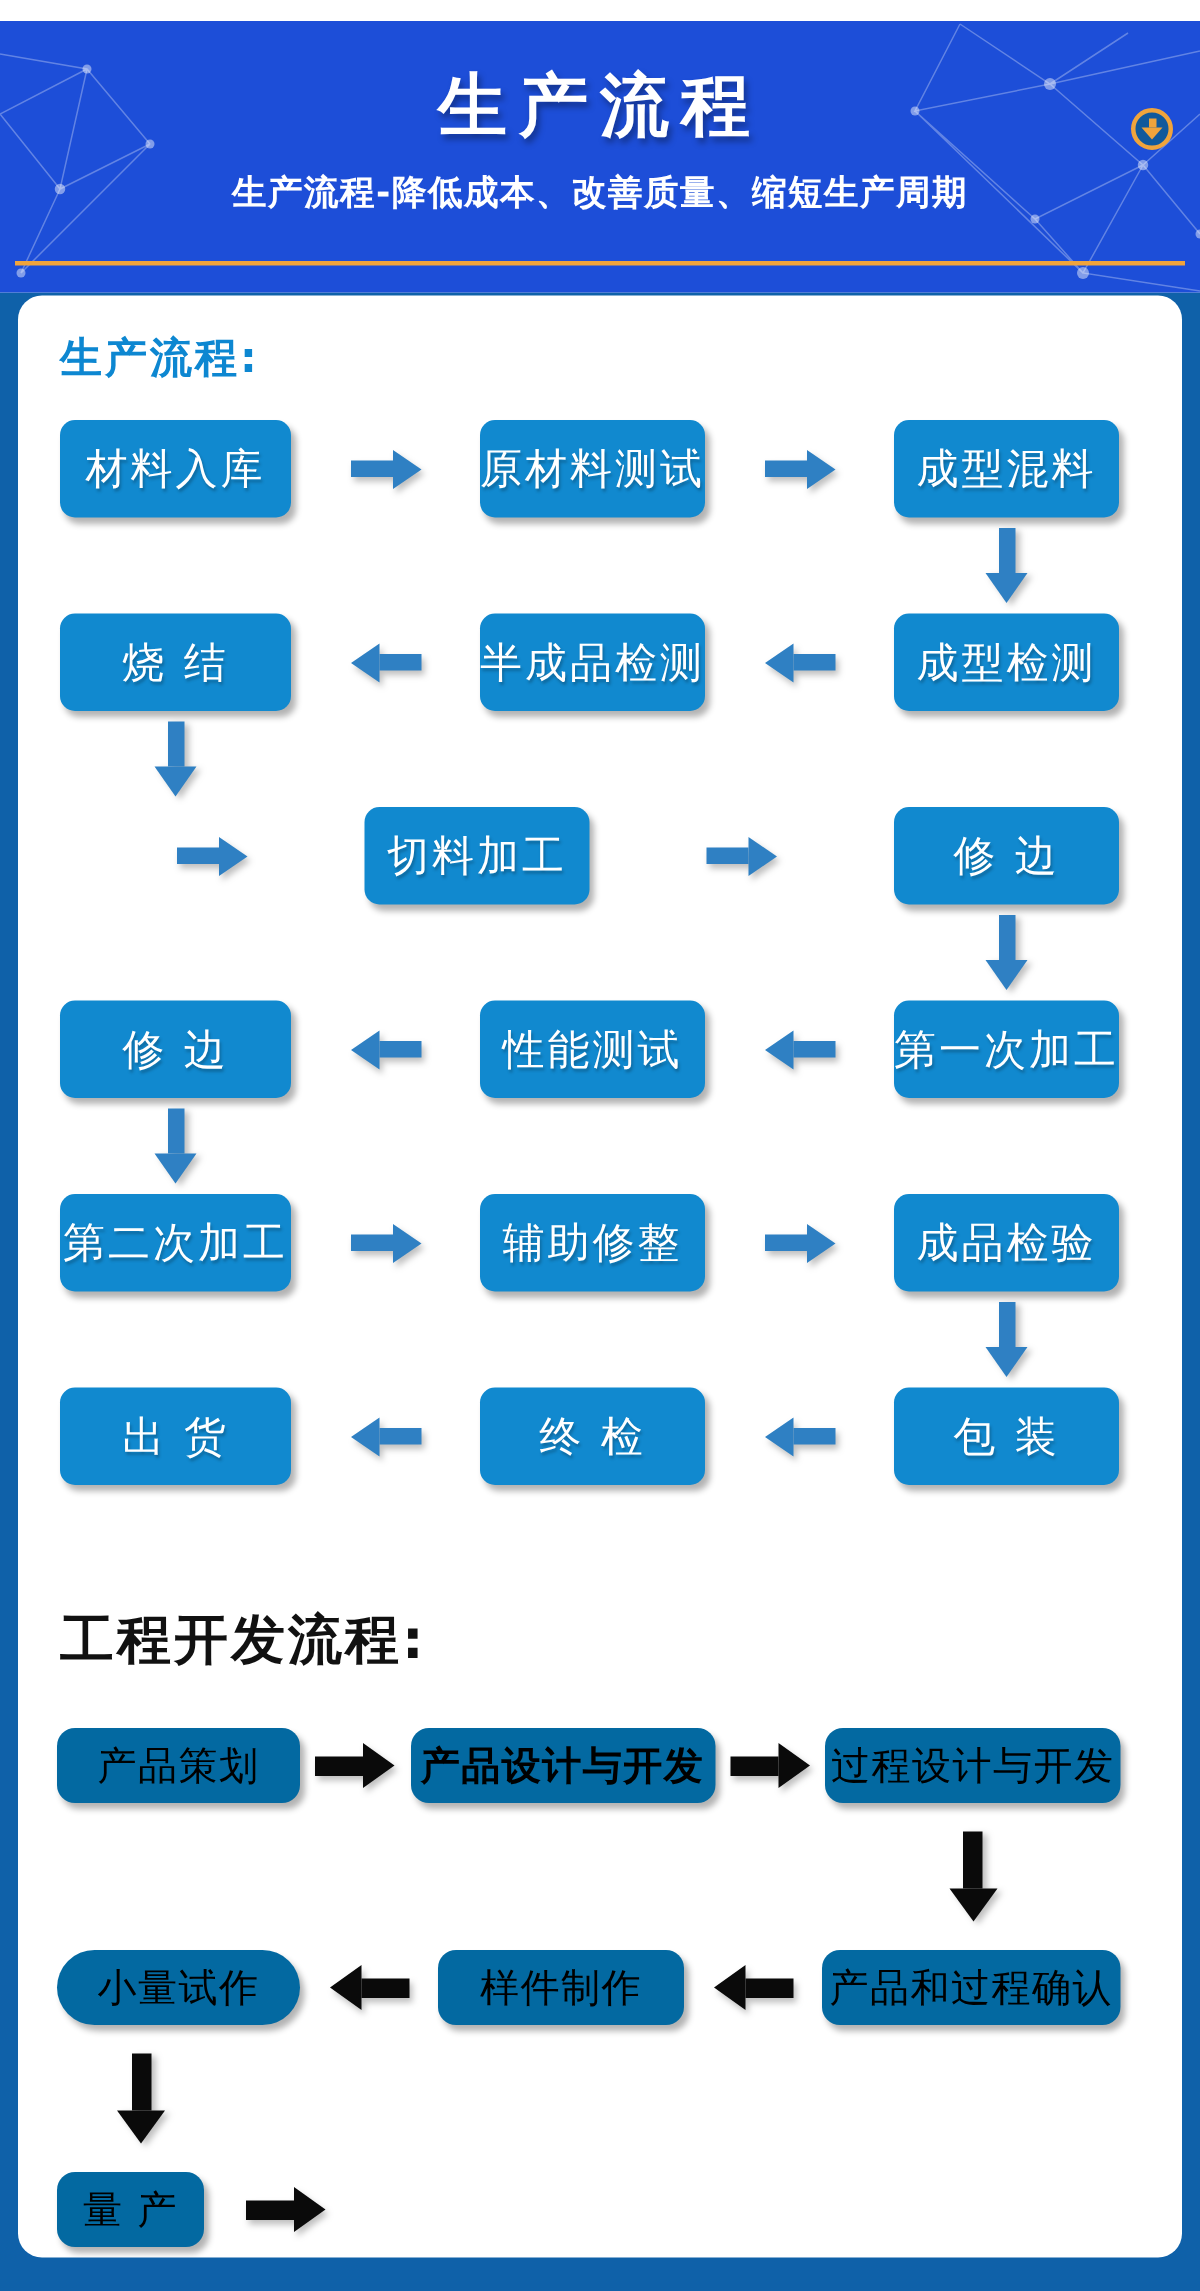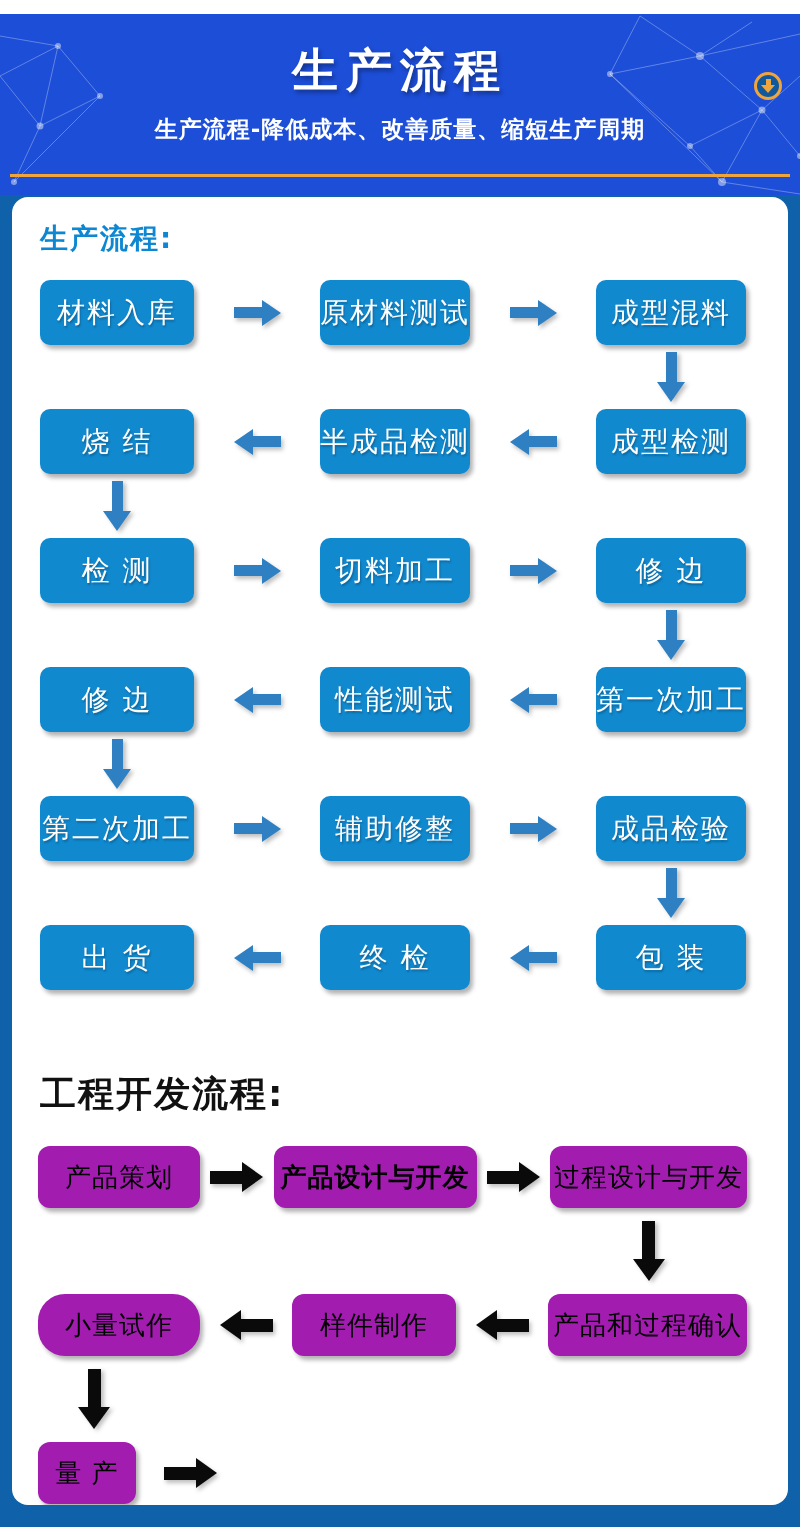--- a/index.html
+++ b/index.html
@@ -43,21 +43,21 @@
   .flow-green .slot.left { width:162px; padding-right:50px; }
   .flow-green .slot.right { width:197px; margin-left:auto; }
   .gapfix { width:108px; display:flex; align-items:center; justify-content:center; }
   .filler { flex:1; }
 
   
   .bbox { background:#1189CF; color:#ffffff; border-radius:10px; height:65px; flex:none;
     display:flex; align-items:center; justify-content:center; font-size:28px; letter-spacing:2px;
     white-space:nowrap; box-shadow:3px 4px 4px rgba(0,0,0,.3); text-shadow:1px 2px 2px rgba(0,0,0,.25); }
   .w1 { width:154px; } .w2 { width:150px; } .w3 { width:150px; }
-  .gbox { background:#a21caf; color:#000000; border-radius:12px; height:62px; flex:none;
+  .gbox { background:#0369a1; color:#000000; border-radius:12px; height:50px; flex:none;
     display:flex; align-items:center; justify-content:center; font-size:26px; letter-spacing:1px;
     white-space:nowrap; box-shadow:3px 4px 4px rgba(0,0,0,.3); }
   .gw-a { width:162px; } .gw-b { width:203px;font-weight:bold; } .gw-c { width:197px; }
   .gw-d { width:162px;border-radius:27px; } .gw-e { width:164px; } .gw-f { width:199px; }
   .gw-g { width:98px; }  .gw-h { width:277px; }
 
   
   .blue-a { --ac:#2F80C3; }
   .black-a { --ac:#0a0a0a; }
   .arrow-h { display:flex; align-items:center; filter:drop-shadow(2px 3px 2px rgba(0,0,0,.25)); }
@@ -178,23 +178,20 @@
         <div class="crow">
           <div class="slot left">
               <span class="arrow-v blue-a">
                 <i class="shaft"></i>
                 <i class="head"></i>
               </span>
             </div>
         </div>
 
         <div class="frow">
-          <div class="bbox w1">
-              <span>检 测</span>
-            </div>
           <div class="gap">
               <span class="arrow-h blue-a">
                 <i class="shaft"></i>
                 <i class="head"></i>
               </span>
             </div>
           <div class="bbox w2">
               <span>切料加工</span>
             </div>
           <div class="gap">

